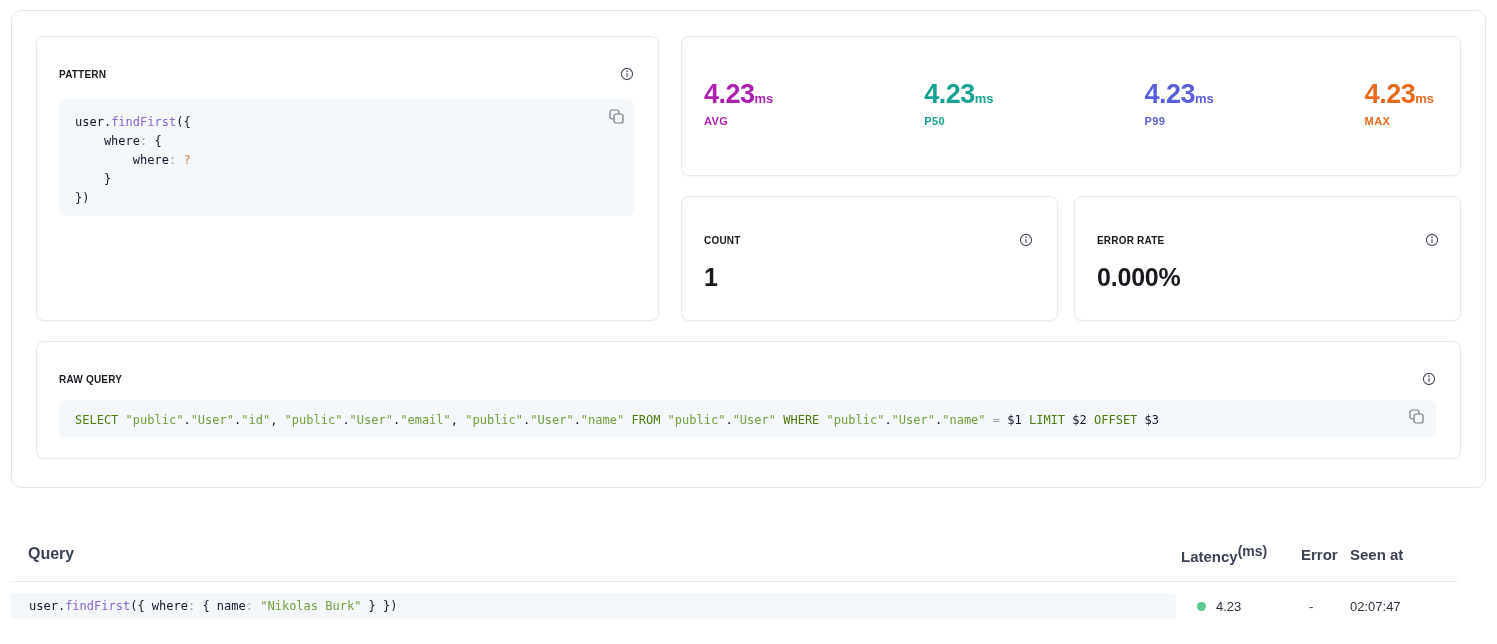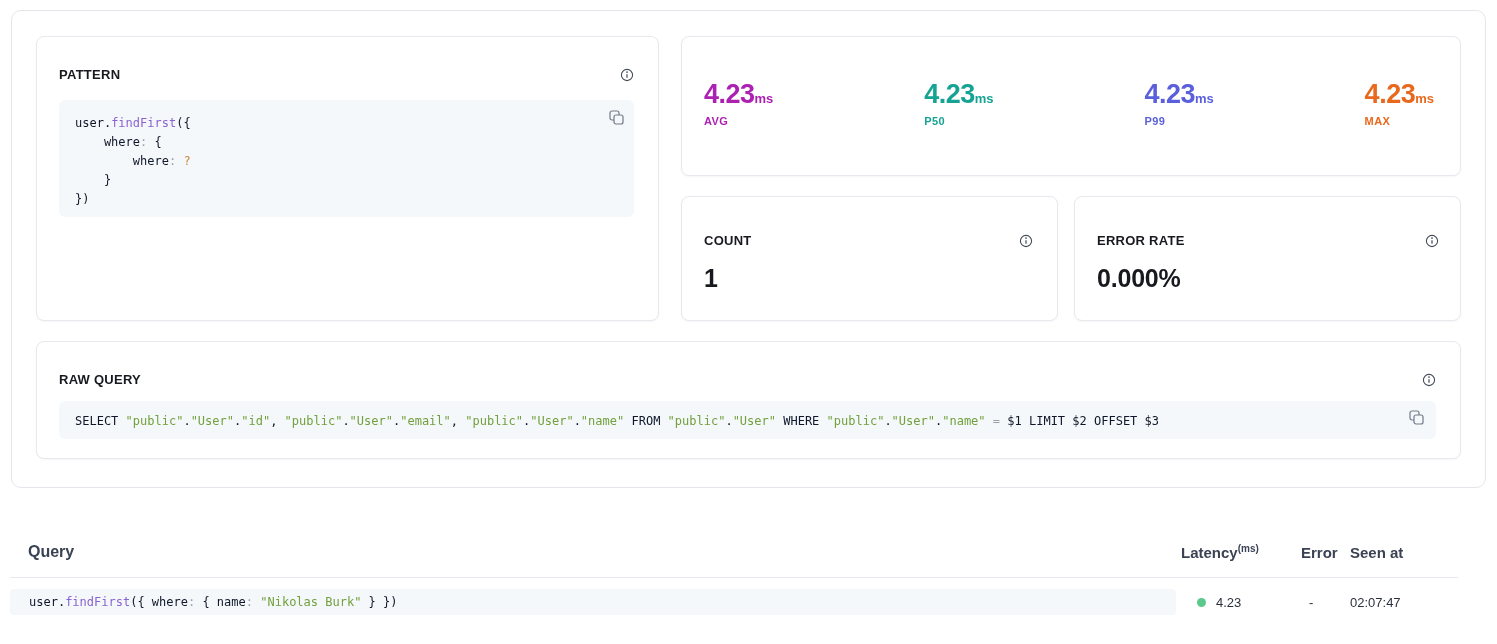--- a/index.html
+++ b/index.html
@@ -6,38 +6,38 @@
   html,body { width:1497px; height:644px; overflow:hidden; background:#ffffff;
               font-family:"Liberation Sans", sans-serif; }
 
   
   .panel { position:relative; margin:10px 10px 0 11px; width:1475px; height:478px;
            border:1px solid #e3e6eb; border-radius:10px; background:#fff; padding:25px 24px; }
   .top-area { display:flex; gap:22px; }
   .card { background:#fff; border:1px solid #e6e9ee; border-radius:8px;
           box-shadow:0 1px 2px rgba(16,24,40,0.04); position:relative; }
   .card-head { display:flex; justify-content:space-between; align-items:center; }
-  .card-title { font-size:13px; font-weight:700; color:#17191e; letter-spacing:.02em; }
+  .card-title { font-size:10px; font-weight:700; color:#17191e; letter-spacing:.02em; }
 
   .icon-btn { background:none; border:none; cursor:pointer; padding:0; line-height:0; }
 
   
   .pattern-card { width:623px; height:285px; padding:30px 24px 0 22px; }
   .codeblock { position:relative; background:#f5f8fa; border-radius:6px;
                font-family:"DejaVu Sans Mono", monospace; font-size:12px; line-height:19px; }
   .pattern-code { margin-top:18px; padding:14px 16px; height:117px; }
   .copy-btn { position:absolute; top:10px; right:10px; }
   .code-line { white-space:pre; }
 
   
   .tok-plain { color:#0f172a; }
   .tok-fn    { color:#8a63d2; }
   .tok-colon { color:#9aa1ad; }
   .tok-param { color:#c9883f; }
-  .tok-kw    { color:#0f172a; }
+  .tok-kw    { color:#4d7c0f; }
   .tok-str   { color:#71a03c; }
 
   
   .right-col { flex:1; display:flex; flex-direction:column; }
   .duration-card { height:140px; padding:30px 24px 0 22px; }
   .stats-row { display:flex; justify-content:space-between; margin-top:14px; padding-right:2px; }
   .stat-value { font-size:27px; font-weight:700; letter-spacing:-0.5px; line-height:1; }
   .stat-unit  { font-size:13px; font-weight:700; letter-spacing:0; }
   .stat-label { font-size:11px; font-weight:700; margin-top:7px; letter-spacing:.04em; }
 
@@ -52,21 +52,21 @@
   .raw-code .copy-btn { top:9px; right:12px; }
 
   
   .table-section { margin:0 39px 0 10px; }
   .table-head { display:flex; align-items:center; padding:55px 0 16px; }
   .th { font-weight:700; color:#3a4253; }
   .th-query { flex:1; padding-left:18px; font-size:16px; }
   .th-latency { width:120px; font-size:15px; }
   .th-error { width:47px; font-size:15px; }
   .th-seen { width:110px; padding-left:2px; font-size:15px; }
-  .lat-sup { font-size:10px; font-weight:700; vertical-align:super; letter-spacing:0; }
+  .lat-sup { font-size:14px; font-weight:700; vertical-align:super; letter-spacing:0; }
   .divider { border-top:1px solid #e7eaee; }
   .trow { display:flex; align-items:center; margin-top:11px; cursor:pointer; }
   .td-query { flex:1; margin-right:5px; }
   .query-pill { background:#f5f8fa; border-radius:4px; padding:6px 16px 5px 19px;
                 font-family:"DejaVu Sans Mono", monospace; font-size:12px; line-height:15px; }
   .td-latency { width:120px; display:flex; align-items:center; gap:10px; padding-left:16px; }
   .status-dot { width:9px; height:9px; border-radius:50%; display:inline-block; }
   .td-val { font-size:13px; color:#2b313c; }
   .td-error { width:47px; padding-left:8px; }
   .td-seen { width:110px; padding-left:2px; }

